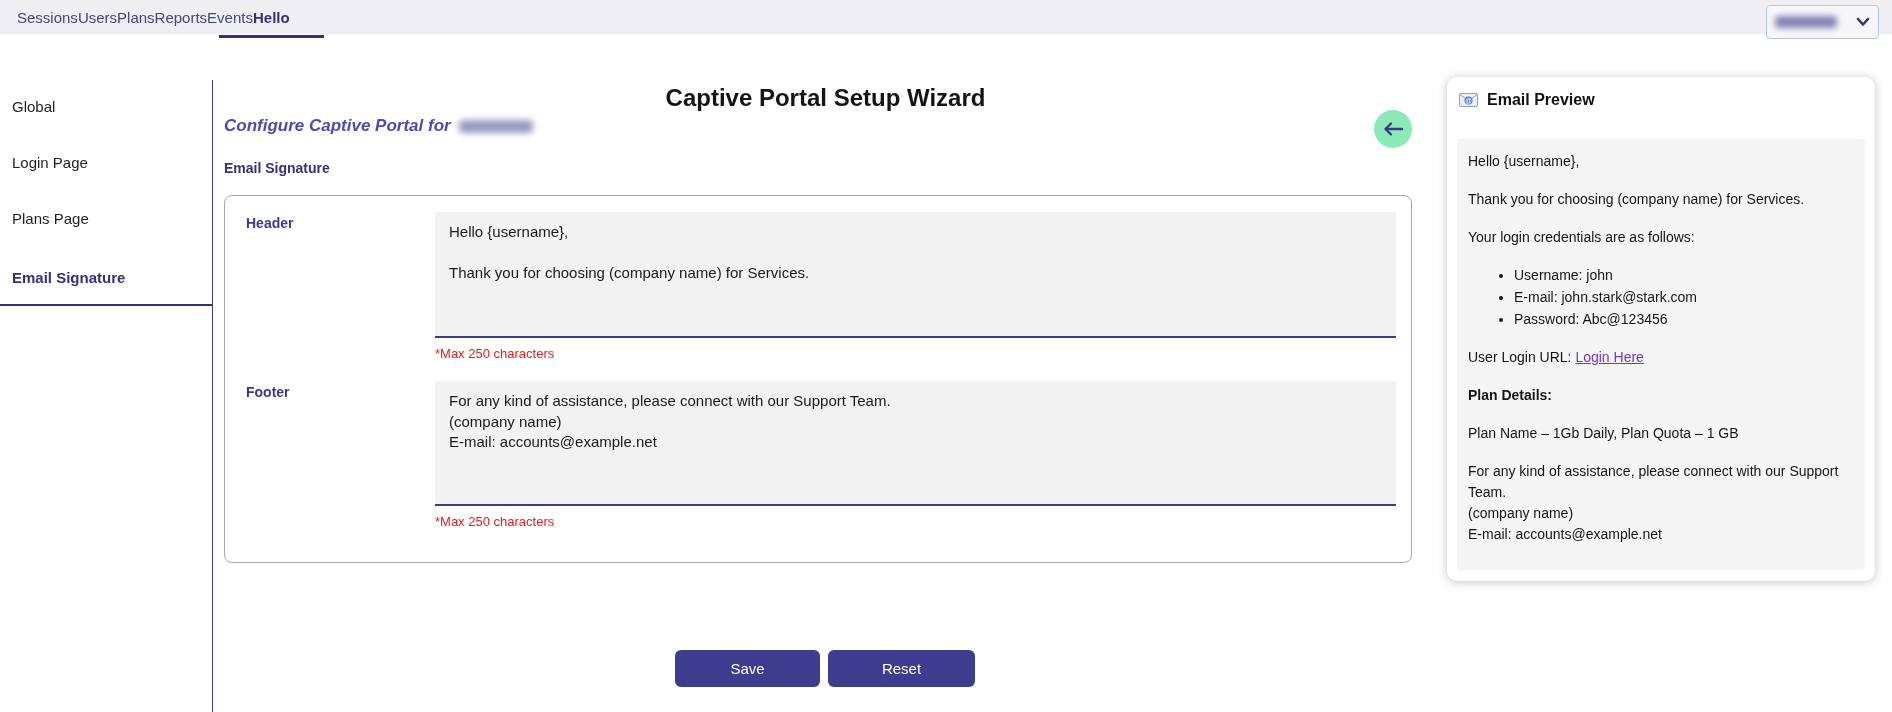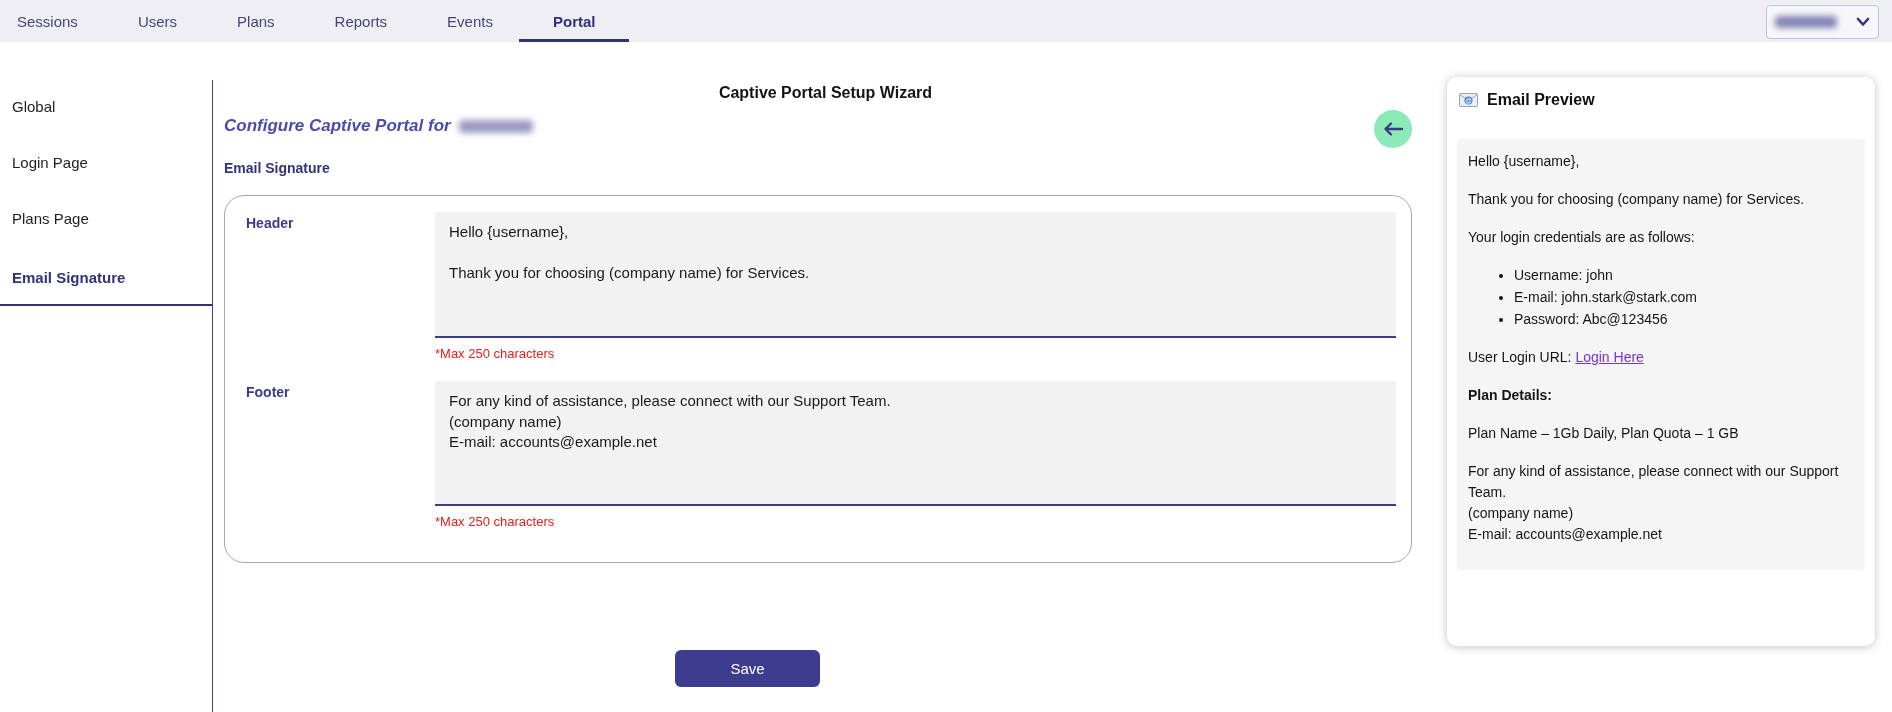--- a/index.html
+++ b/index.html
@@ -4,23 +4,23 @@
 <style>
   * { margin:0; padding:0; box-sizing:border-box; }
   html,body { background:#fff; }
   .page {
     position:relative; width:1892px; height:712px; overflow:hidden;
     font-family:"Liberation Sans", sans-serif; background:#ffffff; color:#1a1a1a;
   }
 
   
   .topnav {
-    position:absolute; left:0; top:0; width:100%; height:42px;
+    position:absolute; left:0; top:0; width:100%; height:34px;
     background:var(--nav-bg, #efeff3);
-    display:flex; align-items:center; padding-left:17px; gap:60px;
+    display:flex; align-items:center; padding-left:17px; 
   }
   .nav-item {
     font-size:15px; font-weight:500; color:#45457e; cursor:pointer;
     position:relative; white-space:nowrap;
   }
   .nav-item.active { font-weight:700; color:var(--accent,#32327a); }
   .nav-item.active::after {
     content:""; position:absolute; left:-34px; right:-34px; top:26px; height:3px;
     background:var(--accent,#32327a);
   }
@@ -43,39 +43,39 @@
   }
   .side-item.active {
     color:var(--accent,#32327a); font-weight:700;
     border-bottom:2px solid var(--accent,#32327a); margin-top:4px;
   }
   .v-divider { position:absolute; left:212px; top:80px; bottom:0; width:1px; background:#3e3d85; }
 
   
   .main-title {
     position:absolute; left:213px; top:84px; width:1225px; text-align:center;
-    font-size:16px; font-weight:700; color:#141414;
+    font-size:24px; font-weight:700; color:#141414;
   }
   .configure-line {
     position:absolute; left:224px; top:116px; font-size:17px; font-style:italic;
     font-weight:700; color:#4c4cac; display:flex; align-items:center;
   }
   .configure-line .blur-blob { width:74px; height:13px; margin-left:8px; background:#9a9ac4; }
   .section-label {
     position:absolute; left:224px; top:160px; font-size:14px; font-weight:700;
     color:var(--accent,#32327a);
   }
   .back-btn {
     position:absolute; left:1374px; top:110px; width:38px; height:38px; border-radius:50%;
     background:var(--back-button-bg,#8ceab9); border:none; cursor:pointer;
     display:flex; align-items:center; justify-content:center;
   }
   .form-card {
     position:absolute; left:224px; top:195px; width:1188px; height:368px;
-    border:1px solid #a9a9a9; border-radius:20px; background:#fff;
+    border:1px solid #a9a9a9; border-radius:8px; background:#fff;
   }
   .field-label {
     position:absolute; left:21px; font-size:14px; font-weight:700; color:#3a3a8e;
   }
   .field-label.header-label { top:19px; }
   .field-label.footer-label { top:188px; }
   .field-textarea {
     position:absolute; left:210px; width:961px; display:block;
     background:var(--field-bg,#f2f2f2); border:none;
     border-bottom:2px solid #3c3c8e; border-radius:0;
@@ -90,21 +90,21 @@
   .action-btn {
     position:absolute; top:650px; height:37px; background:var(--button-bg,#3d3c8f);
     color:#fff; border:none; border-radius:6px; font-size:15px; cursor:pointer;
     font-family:"Liberation Sans", sans-serif;
   }
   .save-btn { left:675px; width:145px; }
   .reset-btn { left:828px; width:147px; }
 
   
   .preview-panel {
-    position:absolute; left:1447px; top:77px; width:428px; height:569px;
+    position:absolute; left:1447px; top:77px; width:428px; height:504px;
     background:#fff; border-radius:10px; box-shadow:0 1px 10px rgba(40,40,70,0.28);
   }
   .preview-header { display:flex; align-items:center; gap:9px; padding:14px 12px 0 12px; }
   .preview-title { font-size:16px; font-weight:700; color:#111; }
   .preview-body {
     margin:30px 10px 0 10px; height:431px; background:var(--preview-body-bg,#f5f5f6);
     border-radius:4px; padding:12px 11px; font-size:14px; line-height:1.5; color:#151515;
     overflow:hidden;
   }
   .preview-body p { margin:0 0 17px 0; }
@@ -118,21 +118,21 @@
 <body>
 
 <div class="page">
 
   <div class="topnav">
     <div class="nav-item">Sessions</div>
     <div class="nav-item">Users</div>
     <div class="nav-item">Plans</div>
     <div class="nav-item">Reports</div>
     <div class="nav-item">Events</div>
-    <div class="nav-item active">Portal</div>
+    <div class="nav-item active">Hello</div>
   </div>
 
   <div class="account-select">
     <span class="blur-blob"></span>
     <span style="display:flex;">
       <svg width="14" height="10" viewBox="0 0 14 10">
           <polyline points="2,2 7,7.5 12,2" fill="none" stroke="#32327a" stroke-width="2.6" stroke-linecap="round" stroke-linejoin="round"></polyline>
         </svg>
     </span>
   </div>
@@ -171,20 +171,21 @@
     <div class="field-note header-note">*Max 250 characters</div>
 
     <div class="field-label footer-label">Footer</div>
     <textarea class="field-textarea footer-textarea" spellcheck="false" style="">For any kind of assistance, please connect with our Support Team.
 (company name)
 E-mail: accounts@example.net</textarea>
     <div class="field-note footer-note">*Max 250 characters</div>
   </div>
 
   <button class="action-btn save-btn">Save</button>
+  <button class="action-btn reset-btn">Reset</button>
 
   <div class="preview-panel">
     <div class="preview-header">
       <span style="display:flex;">
         <svg width="19" height="14" viewBox="0 0 19 14">
           <rect x="0.5" y="0.5" width="18" height="13" rx="1.5" fill="#eceff4" stroke="#9aa0ad"></rect>
           <polyline points="1,1.5 9.5,8 18,1.5" fill="none" stroke="#9aa0ad" stroke-width="1"></polyline>
           <circle cx="9.5" cy="7.5" r="4" fill="#4a7fd6"></circle>
           <text x="9.5" y="10" font-size="6.5" fill="#ffffff" text-anchor="middle" font-family="Liberation Sans, sans-serif">@</text>
         </svg>

